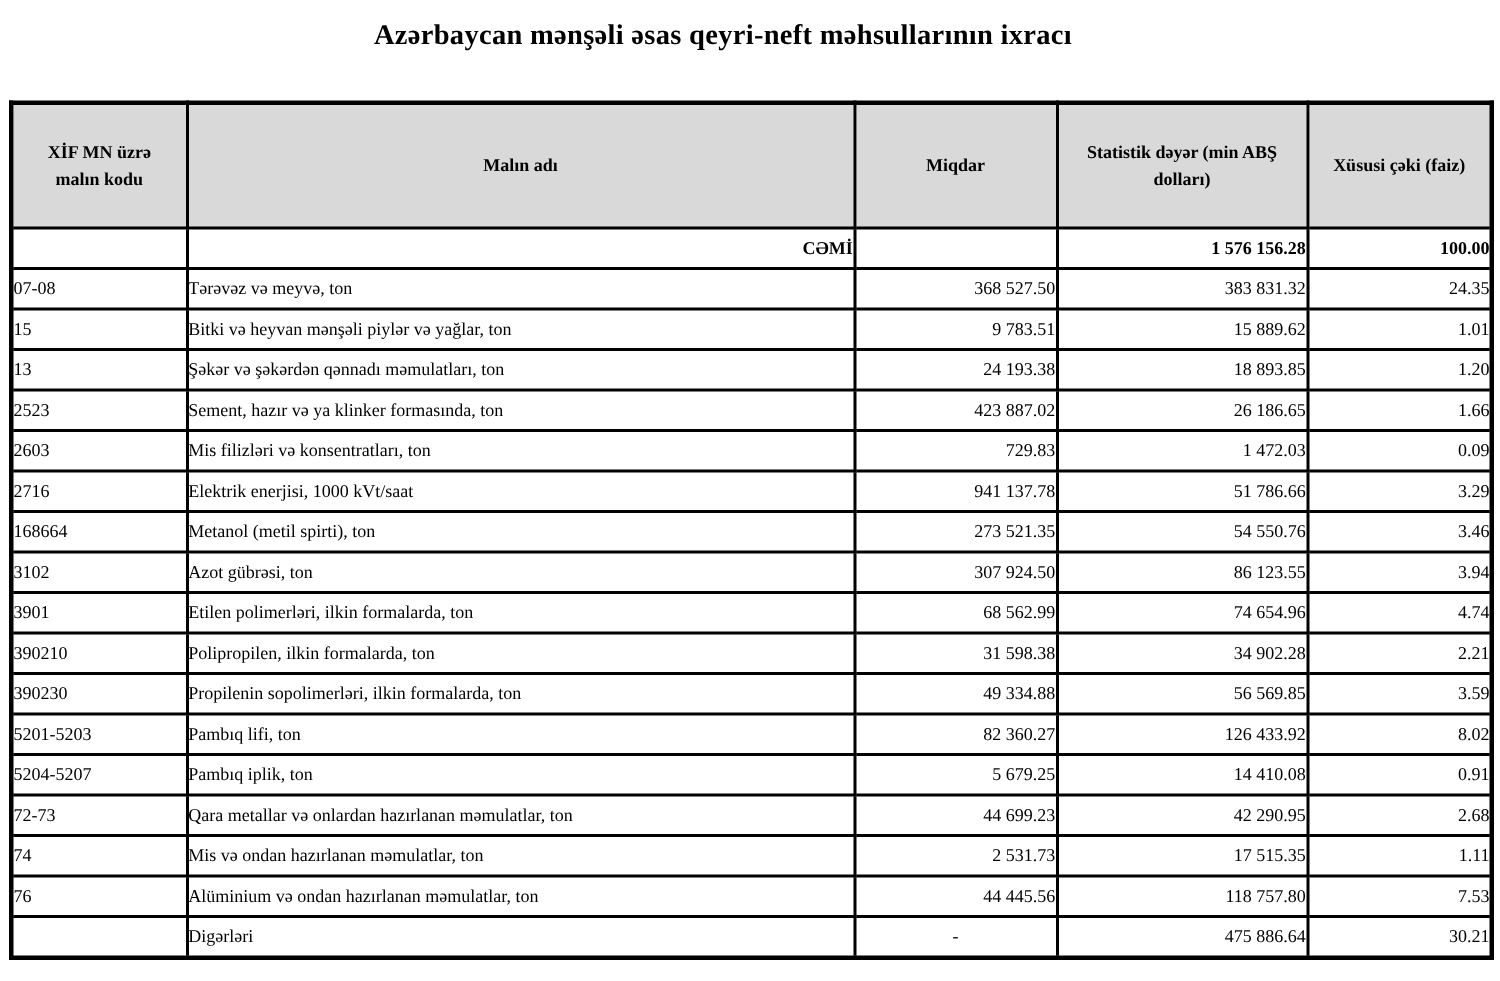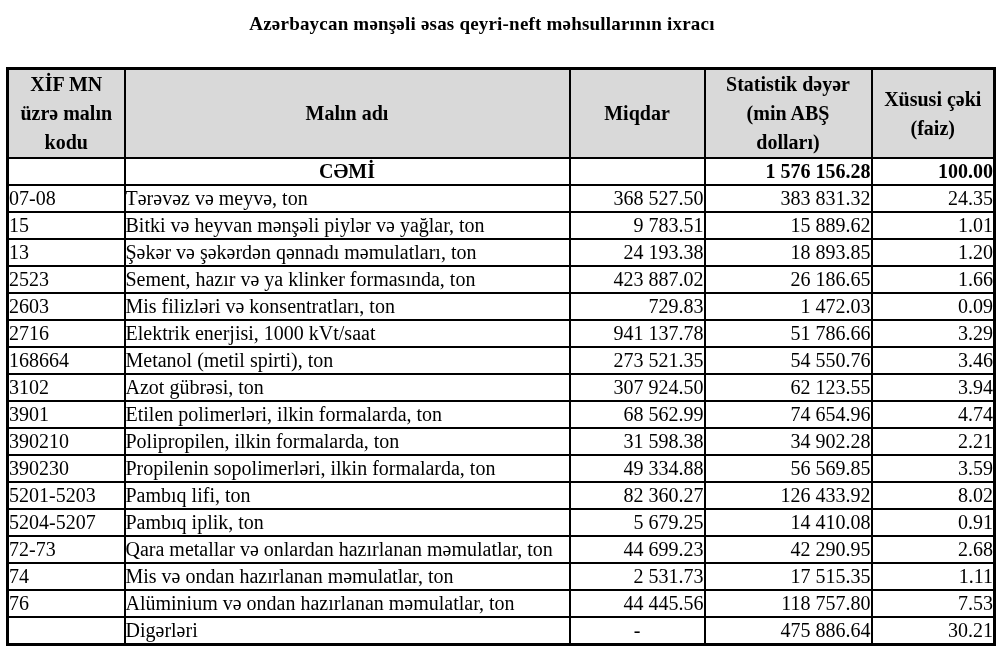--- a/index.html
+++ b/index.html
@@ -23,21 +23,21 @@
     letter-spacing: 0.2px;
   }
   table.export-table {
     position: absolute;
     left: 6px;
     top: 67px;
     width: 987px;
     border-collapse: collapse;
     table-layout: fixed;
     border: 3px solid #000000;
-    font-size: 20px;
+    font-size: 12px;
   }
   .export-table th, .export-table td {
     border: 2px solid #000000;
     overflow: hidden;
     white-space: nowrap;
     padding: 0;
     vertical-align: middle;
   }
   .export-table thead th {
     background: #d9d9d9;
@@ -45,20 +45,21 @@
     text-align: center;
     height: 81px;
     white-space: normal;
     line-height: 1.45;
     padding: 0 8px;
   }
   .export-table tbody td { height: 25px; }
   .total-row td {
     font-weight: bold;
     height: 29px;
+    text-align: right;
   }
   .c-code  { text-align: left;  padding-left: 18px; }
   .c-name  { text-align: left;  padding-left: 12px; margin-top: 28px; }
   .c-qty   { text-align: right; padding-right: 12px; }
   .c-val   { text-align: right; padding-right: 7px; }
   .c-share { text-align: right; padding-right: 11px; }
   .c-center { text-align: center; padding: 0; }
 </style>
 </head>
 <body>
@@ -138,21 +139,21 @@
         <td class="c-code">168664</td>
         <td class="c-name">Metanol (metil spirti), ton</td>
         <td class="c-qty">273 521.35</td>
         <td class="c-val">54 550.76</td>
         <td class="c-share">3.46</td>
       </tr>
       <tr>
         <td class="c-code">3102</td>
         <td class="c-name">Azot gübrəsi, ton</td>
         <td class="c-qty">307 924.50</td>
-        <td class="c-val">62 123.55</td>
+        <td class="c-val">86 123.55</td>
         <td class="c-share">3.94</td>
       </tr>
       <tr>
         <td class="c-code">3901</td>
         <td class="c-name">Etilen polimerləri, ilkin formalarda, ton</td>
         <td class="c-qty">68 562.99</td>
         <td class="c-val">74 654.96</td>
         <td class="c-share">4.74</td>
       </tr>
       <tr>

